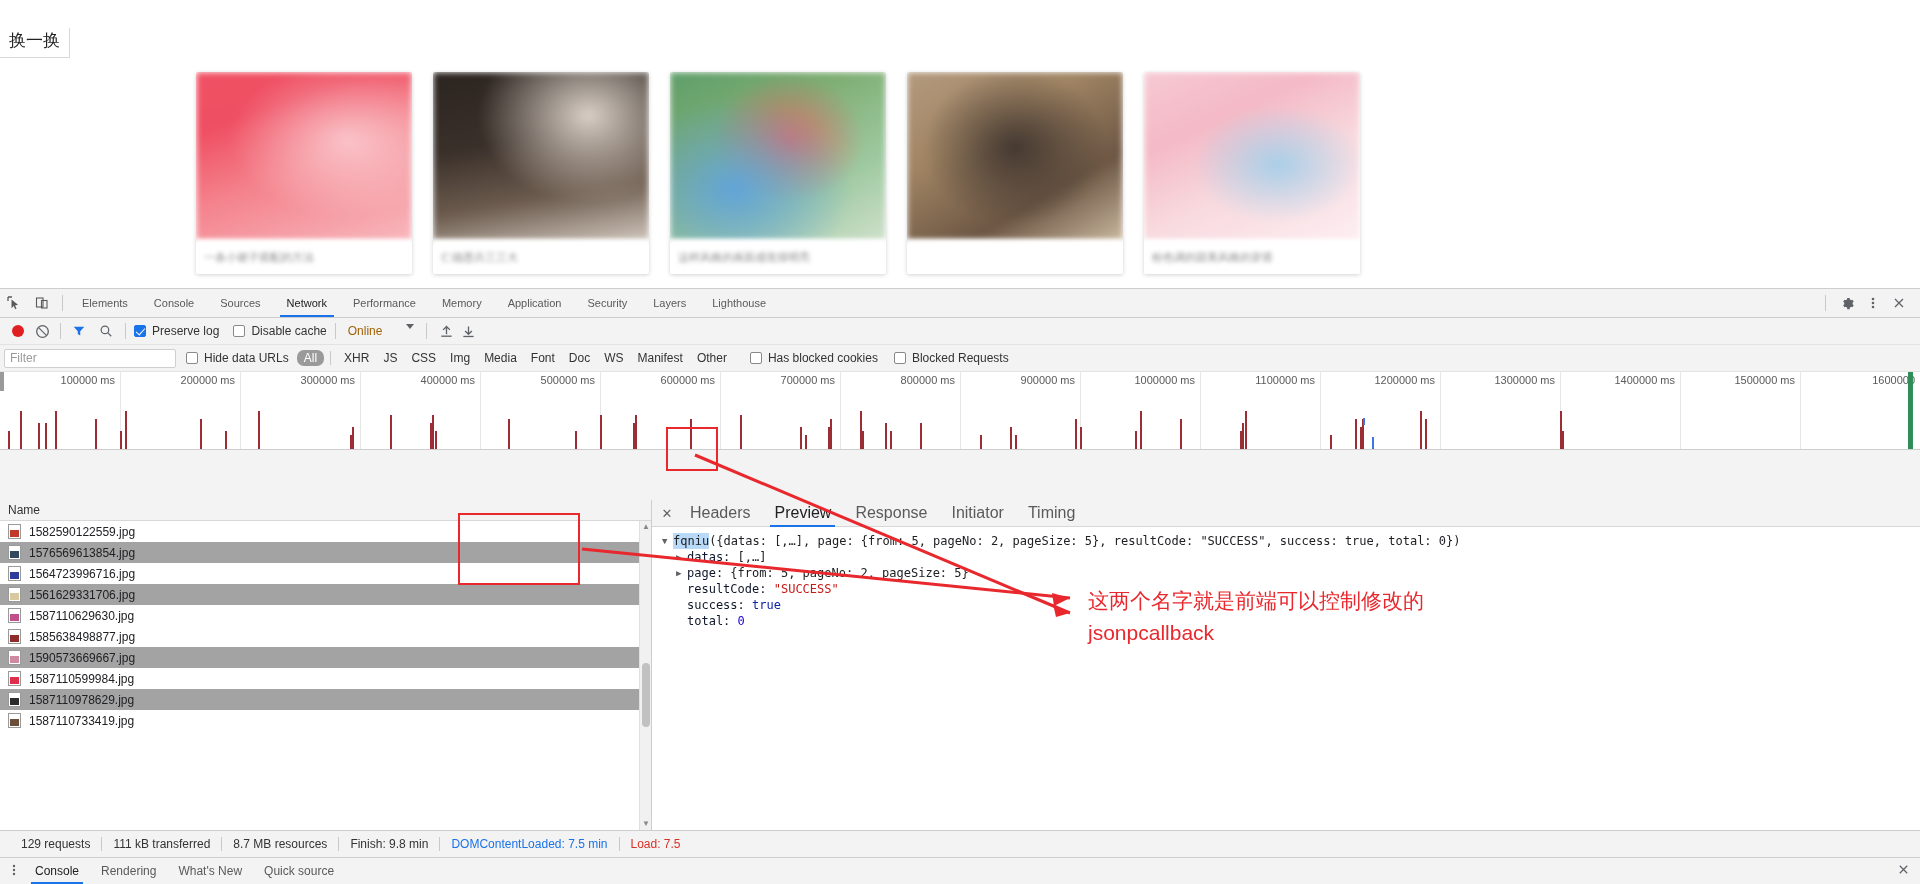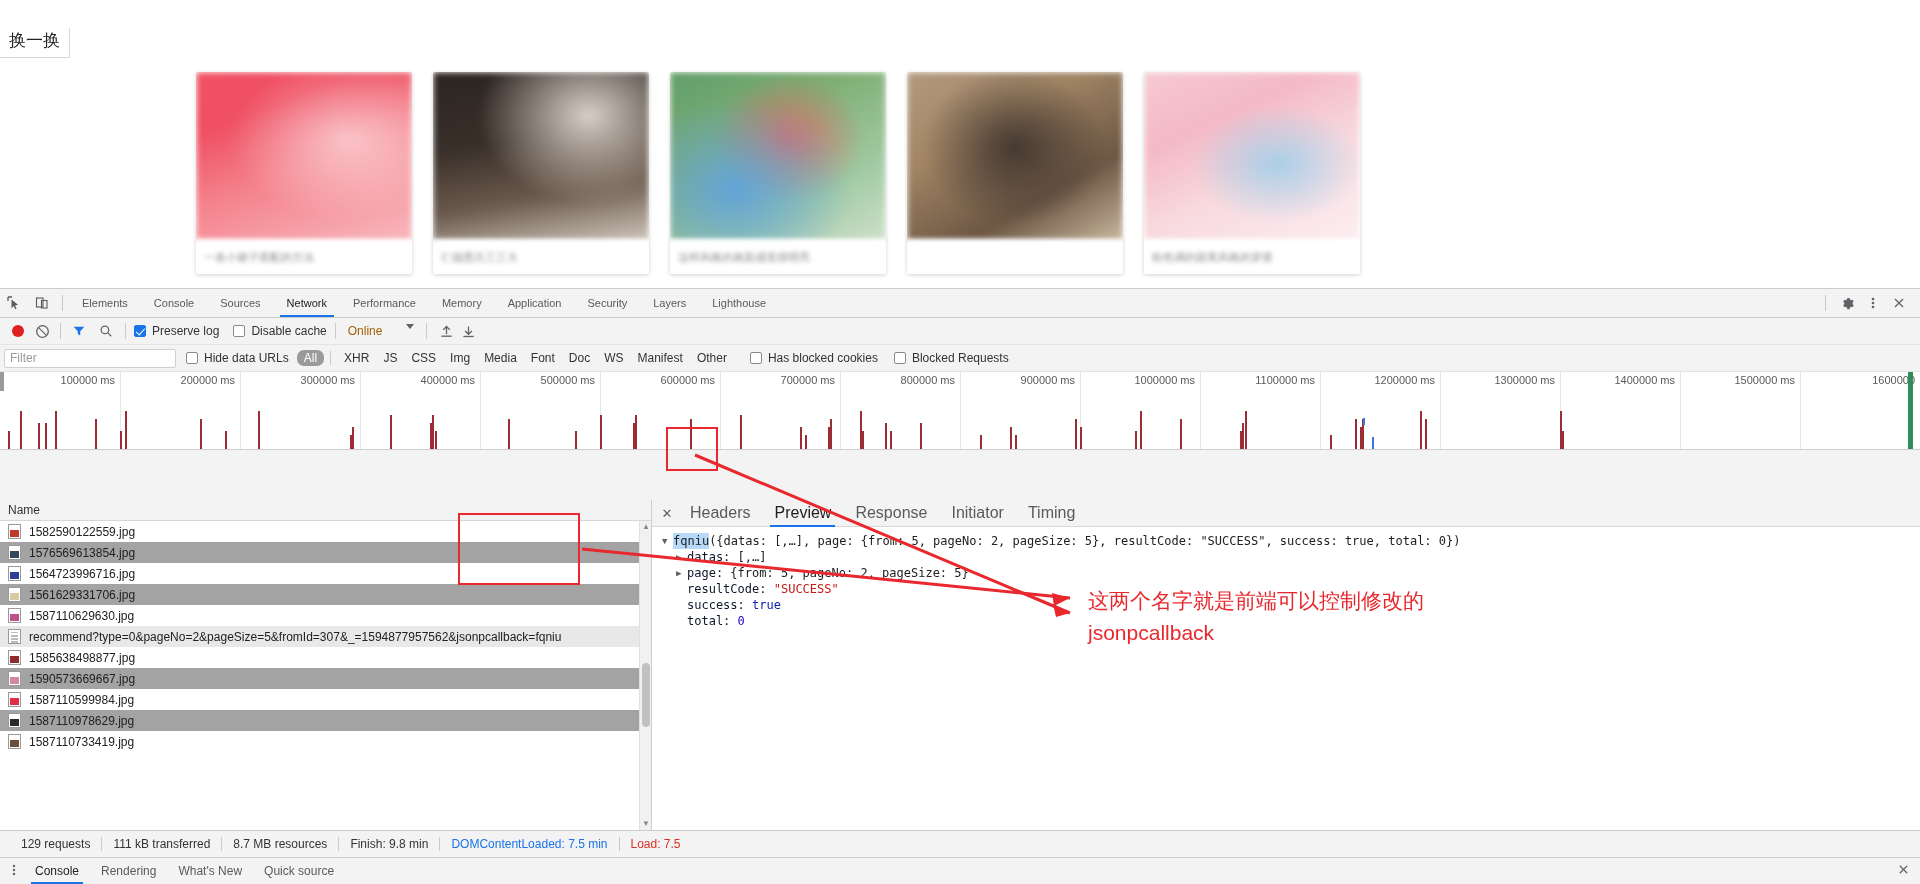--- a/index.html
+++ b/index.html
@@ -524,24 +524,20 @@
                   <i style="background: rgb(217, 201, 160);"></i>
                 </span>
                 <span>1561629331706.jpg</span>
               </div>
               <div class="row">
                 <span class="fic">
                   <i style="background: rgb(192, 80, 138);"></i>
                 </span>
                 <span>1587110629630.jpg</span>
               </div>
-              <div class="row alt sel">
-                <span class="fic doc"></span>
-                <span>recommend?type=0&amp;pageNo=2&amp;pageSize=5&amp;fromId=307&amp;_=1594877957562&amp;jsonpcallback=fqniu</span>
-              </div>
               <div class="row">
                 <span class="fic">
                   <i style="background: rgb(142, 43, 43);"></i>
                 </span>
                 <span>1585638498877.jpg</span>
               </div>
               <div class="row alt">
                 <span class="fic">
                   <i style="background: rgb(208, 138, 160);"></i>
                 </span>

